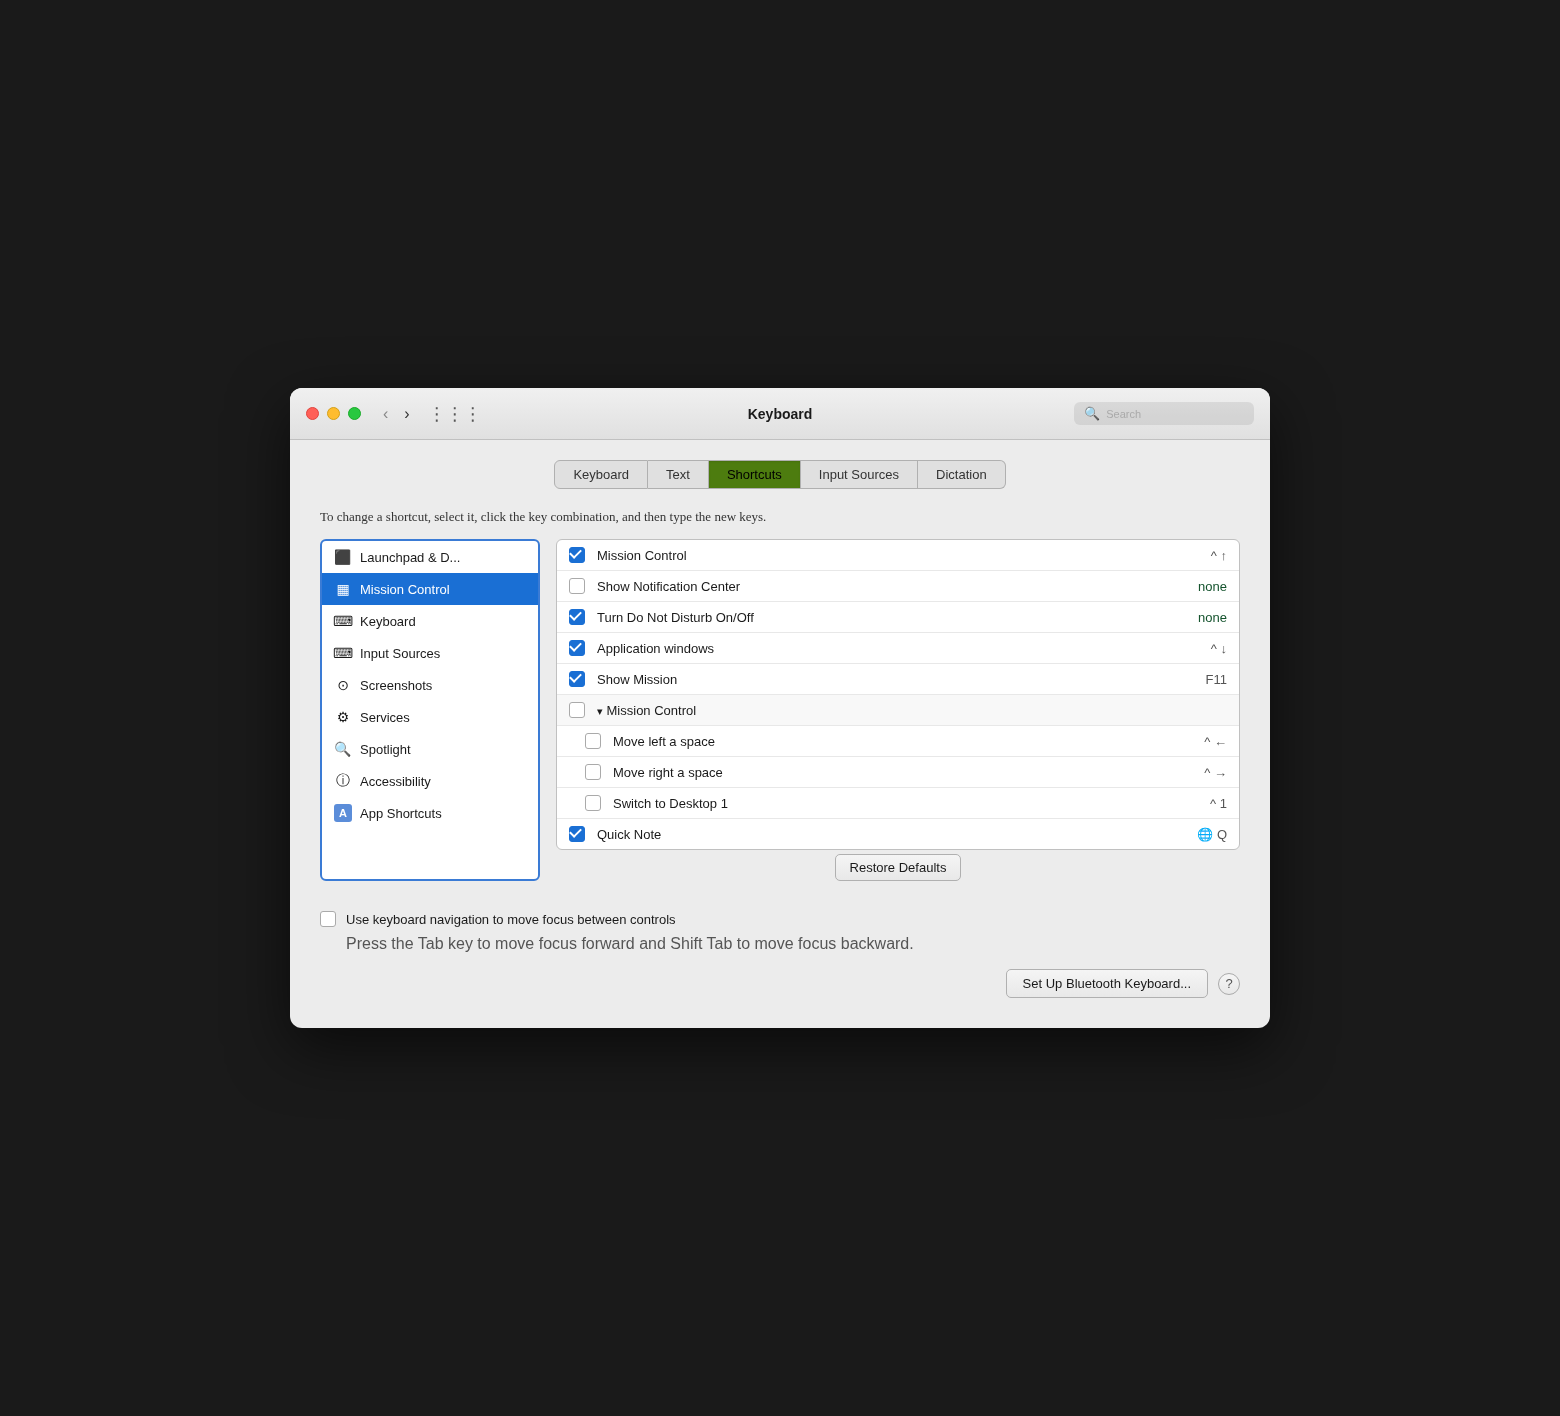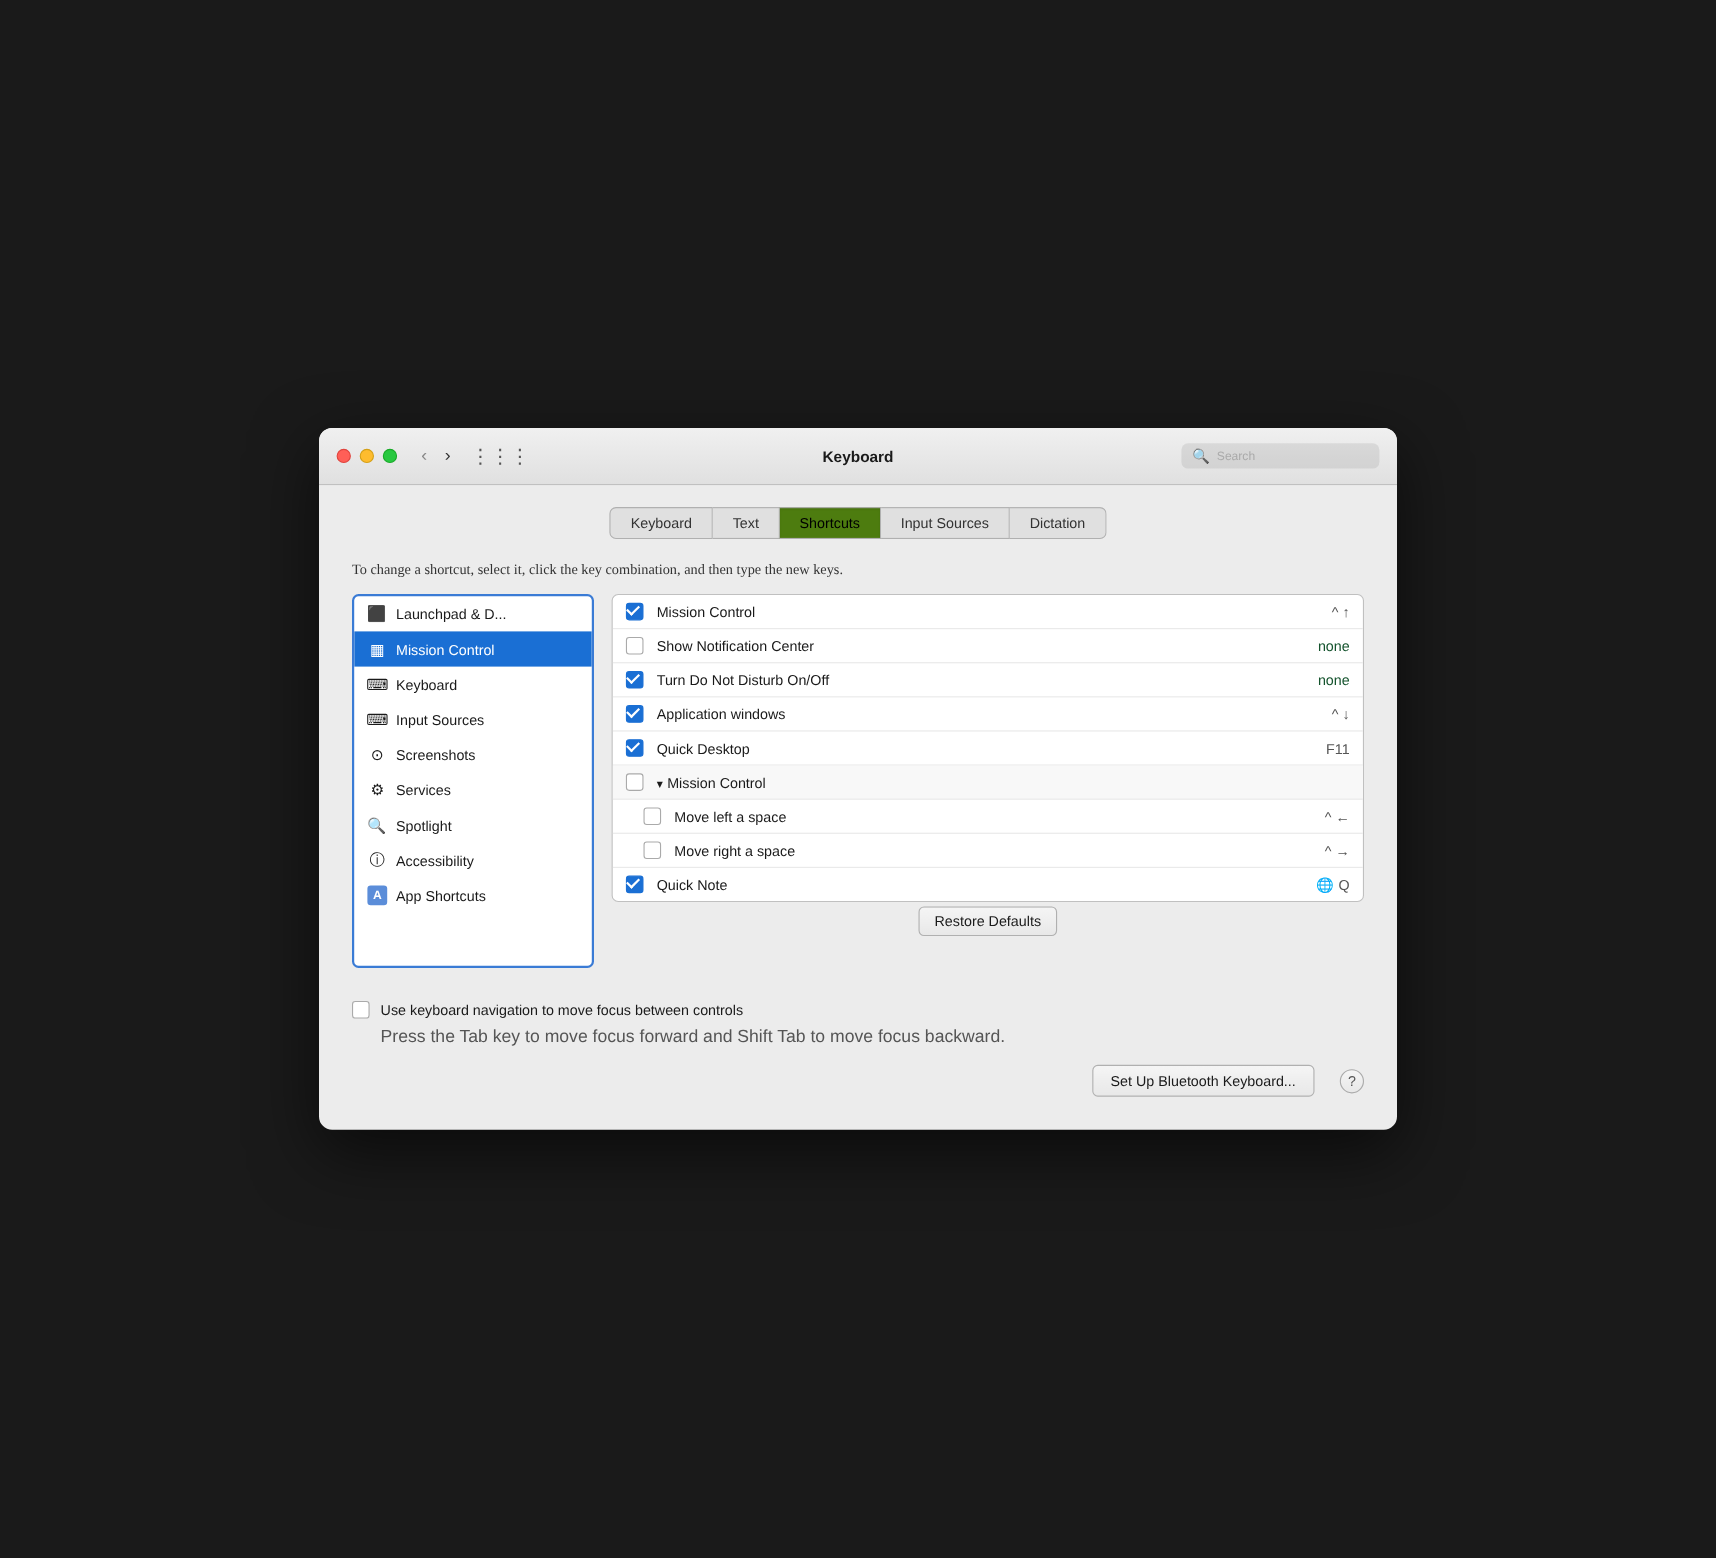--- a/index.html
+++ b/index.html
@@ -259,21 +259,21 @@
     .footer-sublabel {
       font-size: 16px;
       color: #555;
       padding-left: 26px;
     }
     .bottom-row {
       display: flex;
       justify-content: flex-end;
       align-items: center;
       margin-top: 16px;
-      gap: 23px;
+      gap: 10px;
     }
     .bluetooth-btn {
       background: linear-gradient(to bottom, #f5f5f5, #e8e8e8);
       border: 1px solid #b0b0b0;
       border-radius: 5px;
       padding: 6px 16px;
       font-size: 13px;
       cursor: pointer;
       color: #1a1a1a;
     }
@@ -389,21 +389,21 @@
           </div>
 
           <div class="shortcut-row">
             <input type="checkbox" class="shortcut-checkbox checked" style="">
             <span class="shortcut-name">Application windows</span>
             <span class="shortcut-key">^ ↓</span>
           </div>
 
           <div class="shortcut-row">
             <input type="checkbox" class="shortcut-checkbox checked" style="">
-            <span class="shortcut-name">Quick Desktop</span>
+            <span class="shortcut-name">Show Mission</span>
             <span class="shortcut-key">F11</span>
           </div>
 
           <div class="shortcut-row group-row">
             <input type="checkbox" class="shortcut-checkbox" style="">
             <span class="shortcut-name">
               <span class="chevron">▾</span>Mission Control
             </span>
             <span class="shortcut-key"></span>
           </div>
@@ -413,20 +413,25 @@
             <span class="shortcut-name">Move left a space</span>
             <span class="shortcut-key">^ ←</span>
           </div>
 
           <div class="shortcut-row indent">
             <input type="checkbox" class="shortcut-checkbox" style="">
             <span class="shortcut-name">Move right a space</span>
             <span class="shortcut-key">^ →</span>
           </div>
 
+          <div class="shortcut-row indent">
+            <input type="checkbox" class="shortcut-checkbox" style="">
+            <span class="shortcut-name">Switch to Desktop 1</span>
+            <span class="shortcut-key">^ 1</span>
+          </div>
 
           <div class="shortcut-row">
             <input type="checkbox" class="shortcut-checkbox checked" style="">
             <span class="shortcut-name">Quick Note</span>
             <span class="shortcut-key">🌐 Q</span>
           </div>
 
         </div>
 
         <div class="restore-defaults-row">

